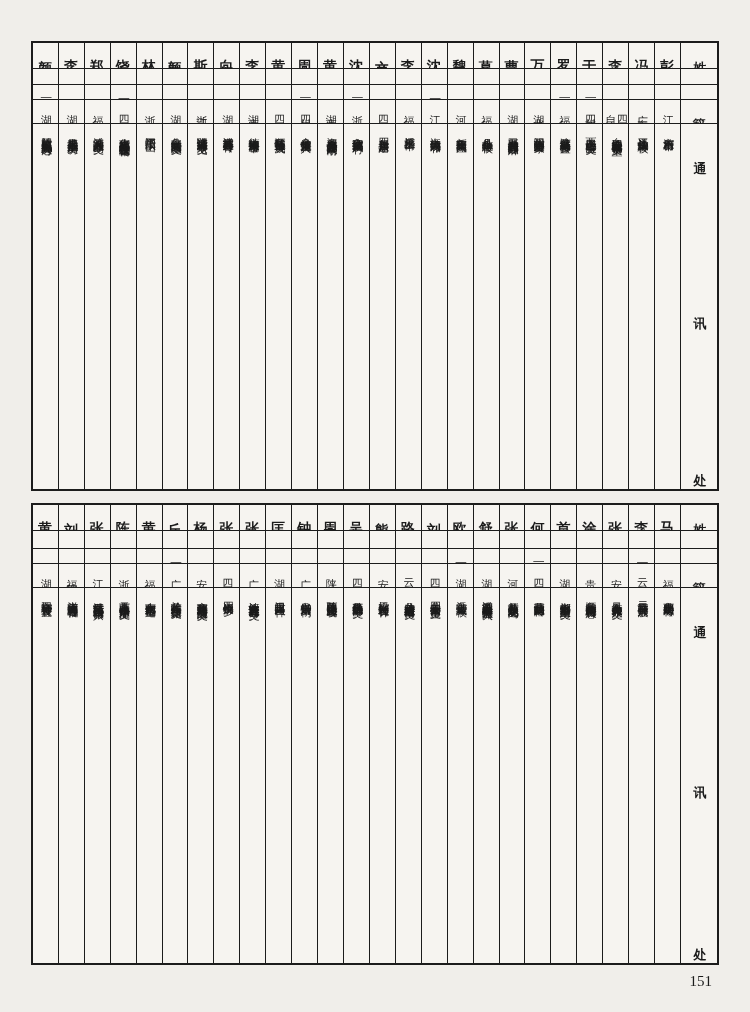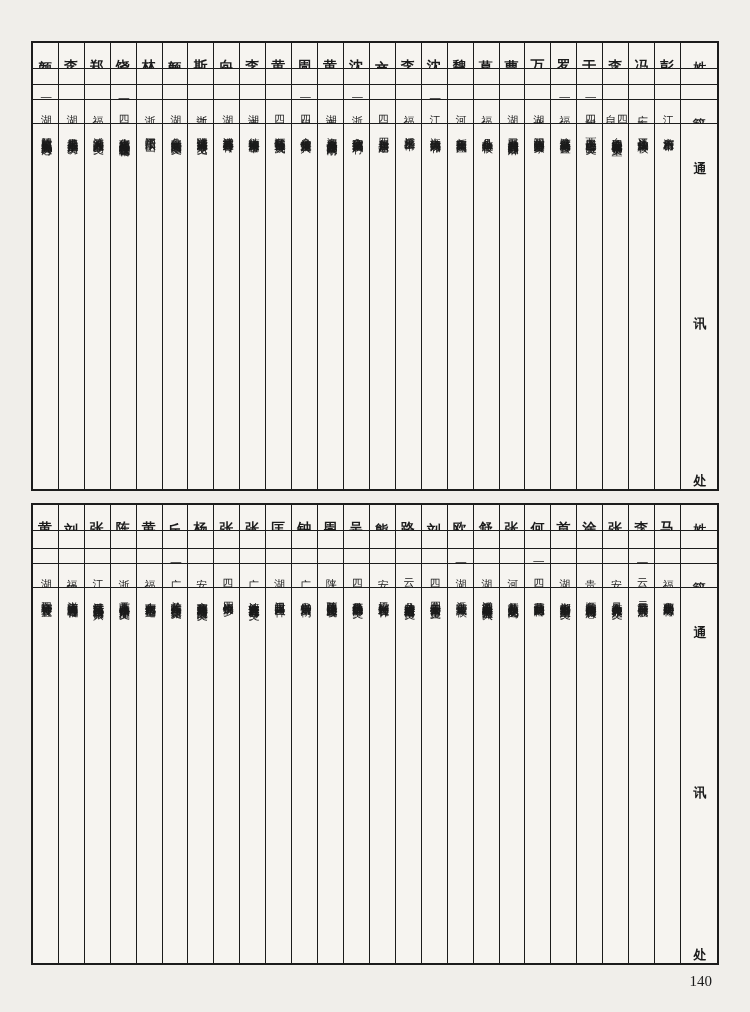--- a/index.html
+++ b/index.html
@@ -1026,14 +1026,14 @@
     </div>
     <div class="cell c-native">
       <div class="vt">湖南</div>
     </div>
     <div class="cell c-addr">
       <div class="vt">宁远双井圩转黄宜坝</div>
     </div>
   </div>
 </div>
   </div>
-  <div class="page-number">140</div>
+  <div class="page-number">151</div>
 </div>
 
 </body></html>

